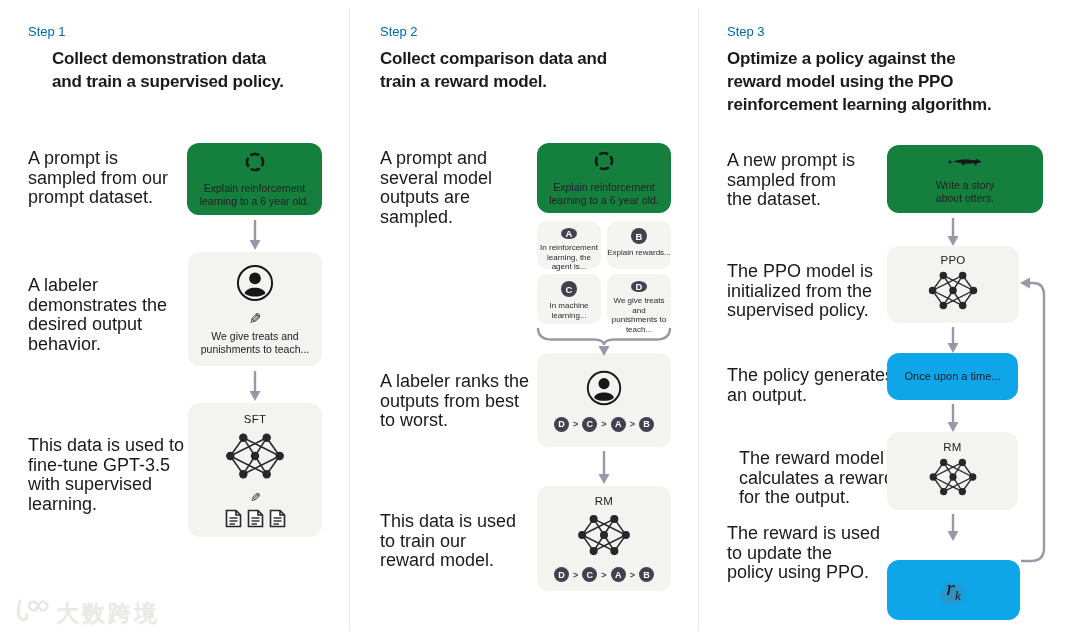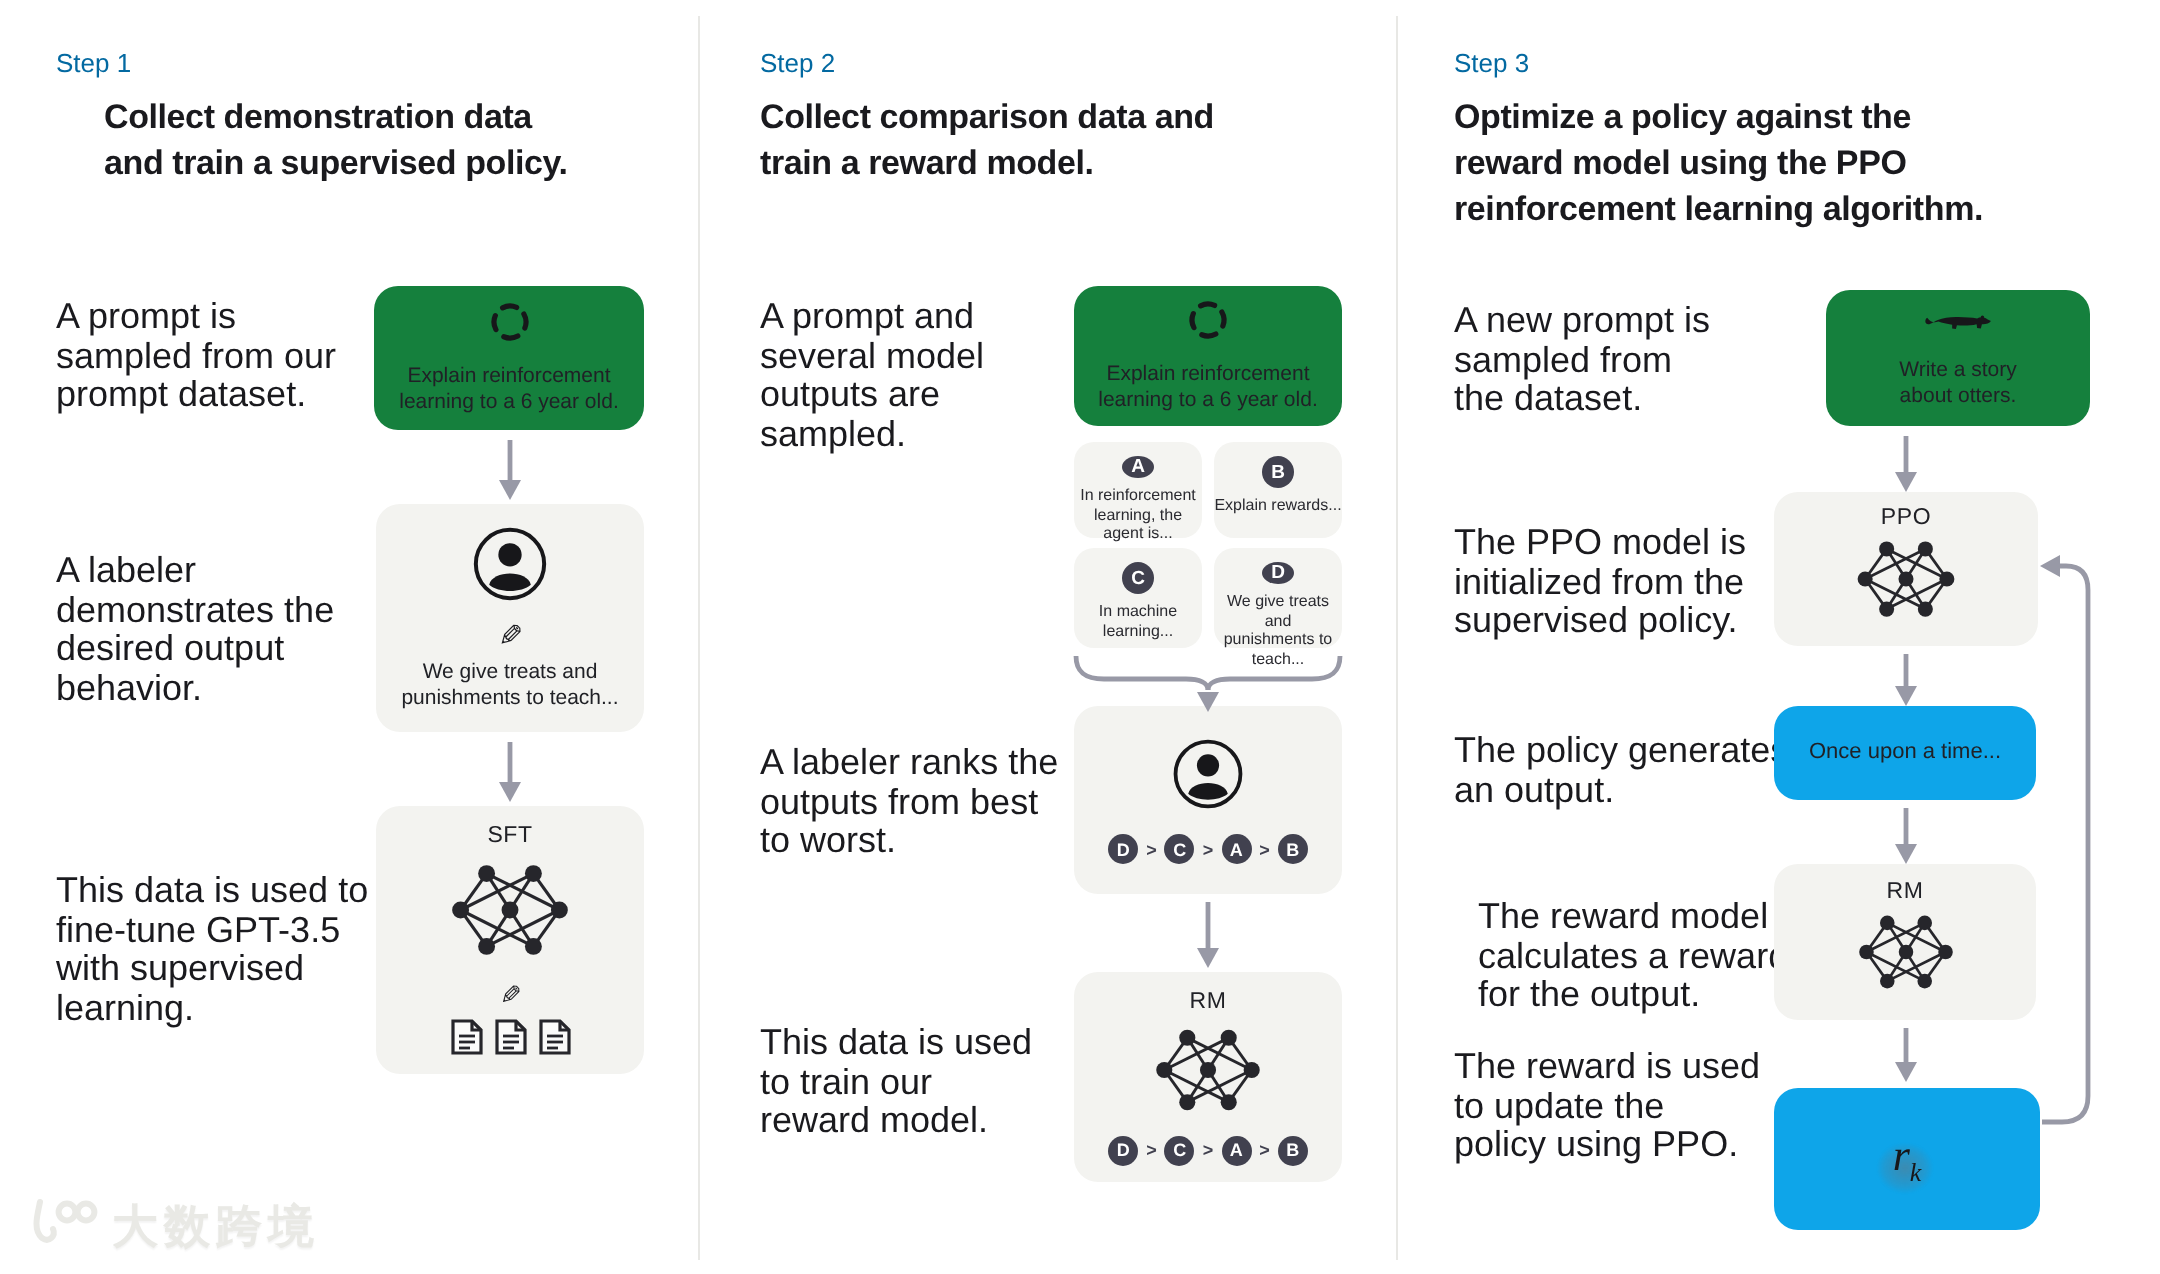--- a/index.html
+++ b/index.html
@@ -256,21 +256,21 @@
 supervised policy.</div>
   <div class="caption" style="left:727px; top:366px;">The policy generates
 an output.</div>
   <div class="caption" style="left:739px; top:449px;">The reward model
 calculates a reward
 for the output.</div>
   <div class="caption" style="left:727px; top:524px;">The reward is used
 to update the
 policy using PPO.</div>
 
-  <div class="box-green" style="left:913px; top:145px; width:132px; height:68px;">
+  <div class="box-green" style="left:887px; top:145px; width:156px; height:68px;">
     <span>
       <svg width="34" height="16" viewBox="0 0 64 28">
         <path d="M3 10 C0 12 1 17 5 16 C8 15.2 10 13.5 13 12.2 C18 10.2 25 9.2 32 9.4 C39 9.6 45 10 50 10.6 C53 9 57 9.4 60 11.6 L63 13 C61.5 15.4 58 16.2 54.5 16 L53.5 20 L50 19.6 L49.5 16 C44 17.4 37 17.6 31 17 L30 20.5 L26.5 20 L26.5 16.6 C21.5 16 17 14.8 13.5 13.6 C10 15 6 14.5 3 10 Z" fill="#17171a"></path>
         <circle cx="55" cy="9.4" r="1.6" fill="#17171a"></circle>
       </svg>
     </span>
     <div class="box-small-text">Write a story
 about otters.</div>
   </div>
 
@@ -333,21 +333,21 @@
           <circle cx="12" cy="40" r="7"></circle>
             <circle cx="50" cy="40" r="7"></circle>
             <circle cx="88" cy="40" r="7"></circle>
           <circle cx="32" cy="68" r="7"></circle>
             <circle cx="68" cy="68" r="7"></circle>
         </g>
       </svg>
     </span>
   </div>
 
-  <div class="plain-box" style="left:887px; top:544px; width:133px; height:71px;">
+  <div class="plain-box" style="left:887px; top:560px; width:133px; height:60px;">
     <span class="smudge"></span>
     <span class="reward-symbol"><span>r</span><sub>k</sub></span>
   </div>
 
   <svg class="overlay" width="1080" height="637" viewBox="0 0 1080 637">
     <g stroke="#9899a6" stroke-width="2.4" fill="none">
 
       <line x1="255" y1="220" x2="255" y2="241"></line>
       <line x1="255" y1="371" x2="255" y2="392"></line>
 

